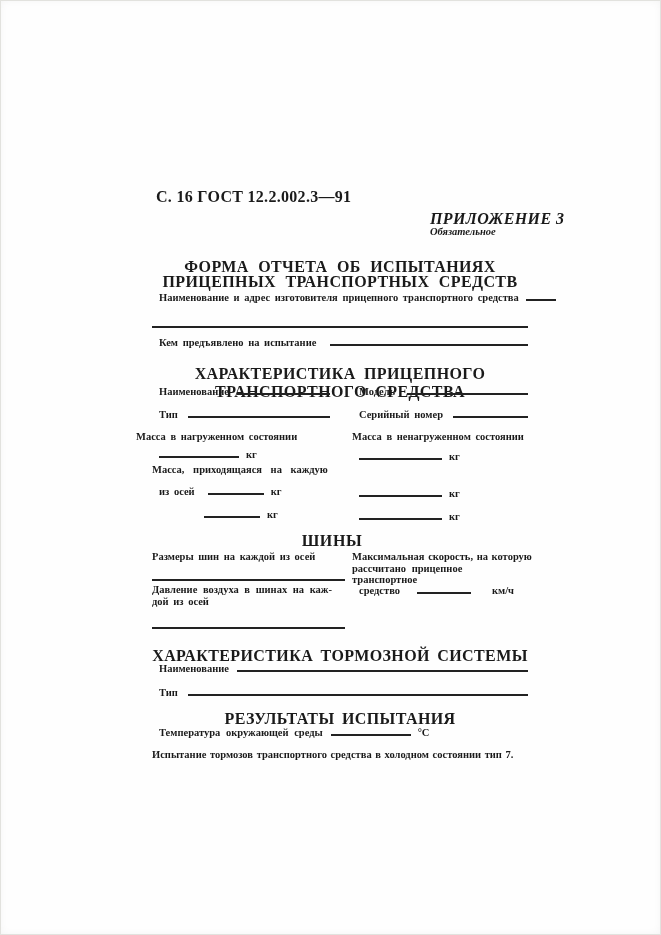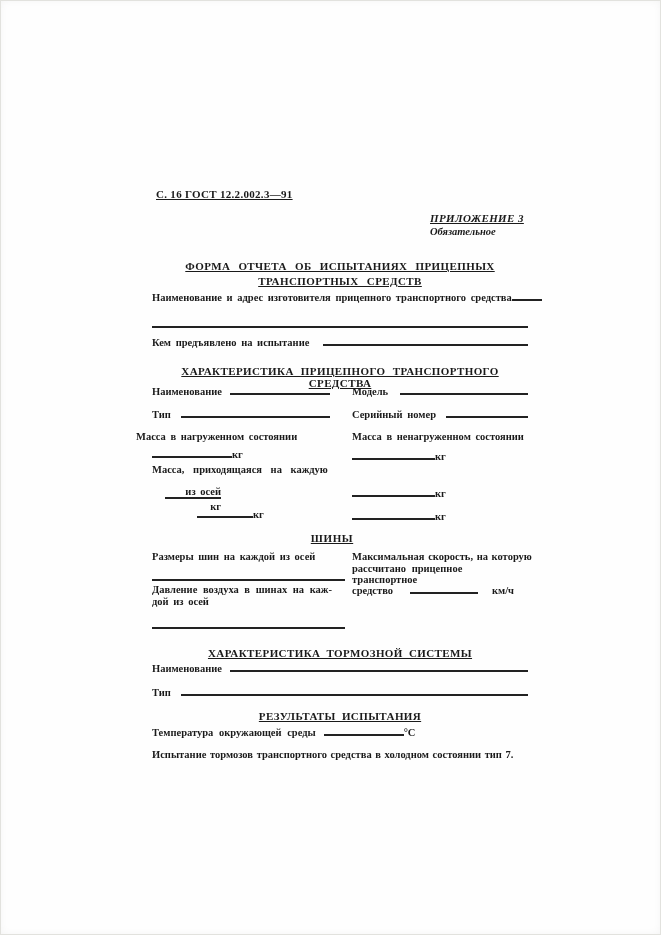--- a/index.html
+++ b/index.html
@@ -4,29 +4,29 @@
 <style>
   html,body{margin:0;padding:0;background:#ffffff;}
   .page{
     position:relative;width:661px;height:935px;background:#fefefe;
     font-family:"Liberation Serif","DejaVu Serif",serif;
     font-weight:bold;color:#1a1a1a;font-size:10.5px;overflow:hidden;
     box-shadow:inset 0 0 0 1px #e2e2de, inset 0 0 8px rgba(0,0,0,0.05);
   }
   .a{position:absolute;}
   .fr{display:flex;align-items:flex-end;}
-  .fr > span{white-space:nowrap;}
+  .fr > span{white-space:nowrap;margin-left:7px;}
   .fl{flex:1;border-bottom:2px solid #222;margin-bottom:2px;min-width:30px;}
   .ln{display:inline-block;border-bottom:2px solid #222;margin-bottom:2px;}
   .hline{border-top:2px solid #222;height:0;}
   .ctr{text-align:center;}
   .it{font-style:italic;}
   .ws1{word-spacing:1px;} .ws2{word-spacing:2px;} .ws3{word-spacing:3px;}
   .ws4{word-spacing:4px;} .ws6{word-spacing:6px;text-align:right;}
-  .hd{font-size:11px;letter-spacing:0.4px;text-decoration:underline;}
+  .hd{font-size:16px;letter-spacing:0.4px;}
 </style>
 </head>
 <body>
 
 <div class="page">
 
   <div class="a hd" style="left:156px;top:188px;letter-spacing:0.3px;">С. 16 ГОСТ 12.2.002.3—91</div>
 
   <div class="a" style="left:430px;top:212px;line-height:13px;">
     <div class="it hd">ПРИЛОЖЕНИЕ 3</div>
@@ -73,21 +73,21 @@
     <span class="ln" style="width:80px;"></span>
     <span>кг</span>
   </div>
   <div class="a fr" style="left:352px;top:451px;">
     <span class="ln" style="width:83px;"></span>
     <span>кг</span>
   </div>
 
   <div class="a ws6" style="left:152px;top:464px;">Масса, приходящаяся на каждую</div>
 
-  <div class="a fr" style="left:152px;top:486px;flex-direction:column;">
+  <div class="a fr" style="left:152px;top:486px;">
     <span class="ws2">из осей</span>
     <span class="ln" style="width:56px;margin-left:13px;"></span>
     <span>кг</span>
   </div>
   <div class="a fr" style="left:352px;top:488px;">
     <span class="ln" style="width:83px;"></span>
     <span>кг</span>
   </div>
 
   <div class="a fr" style="left:197px;top:509px;">

